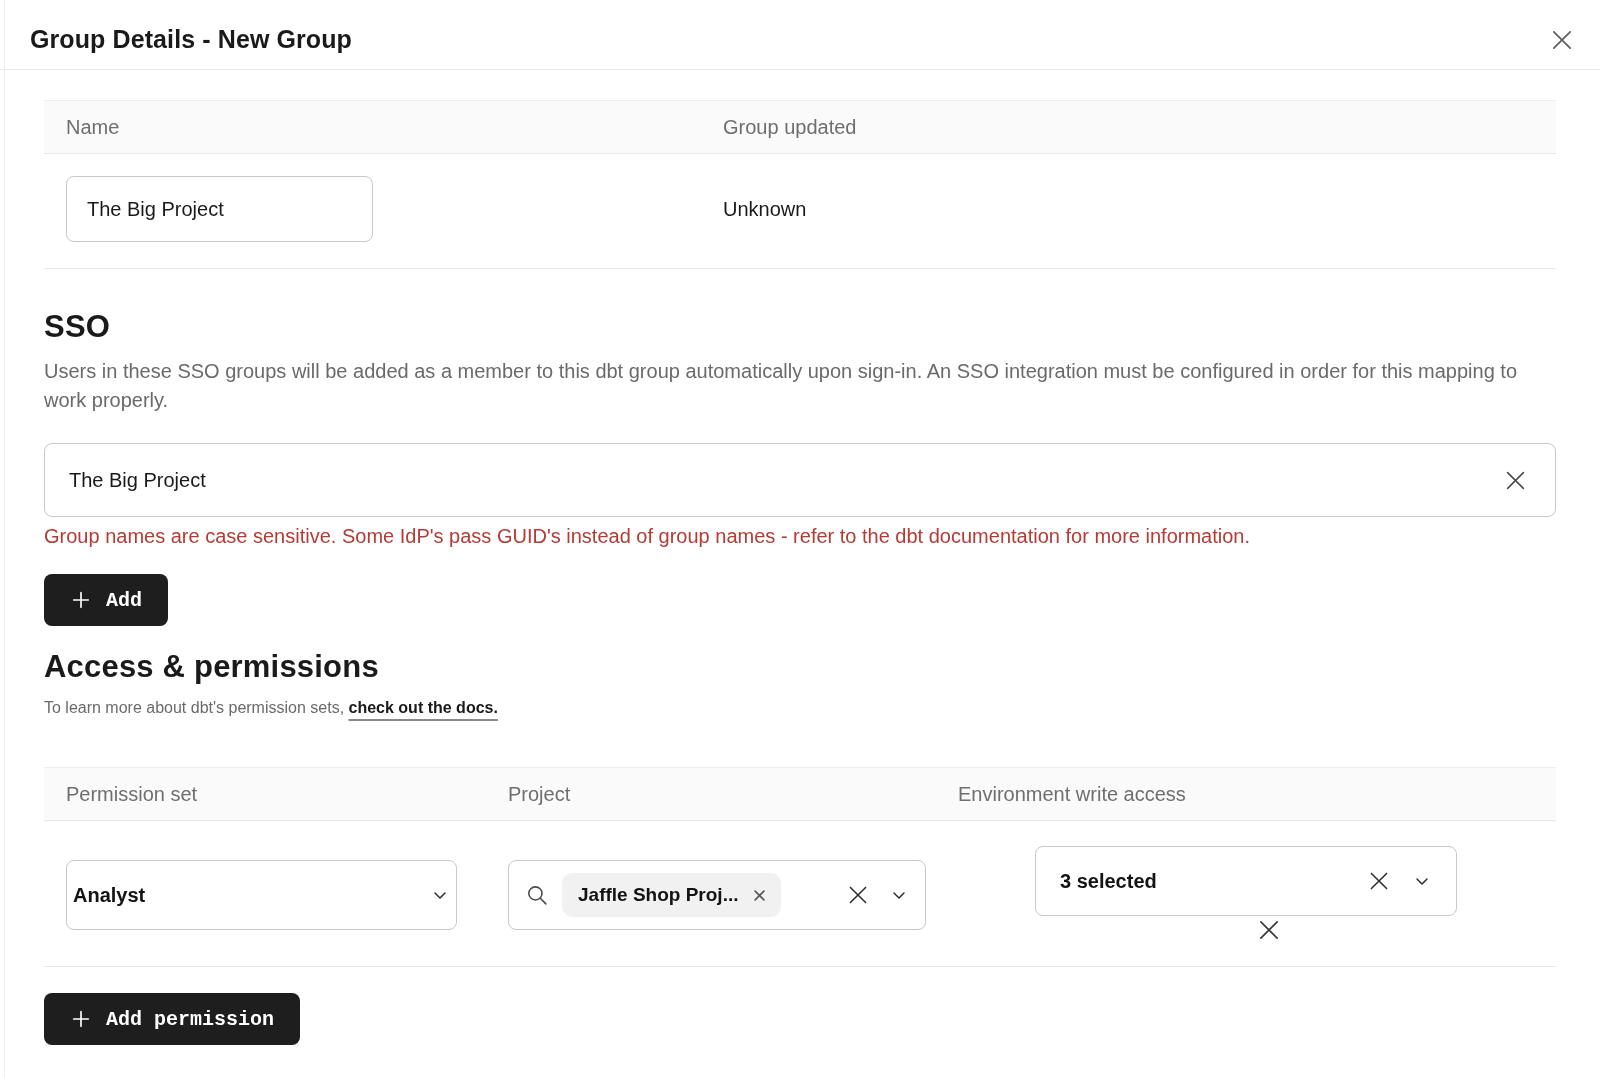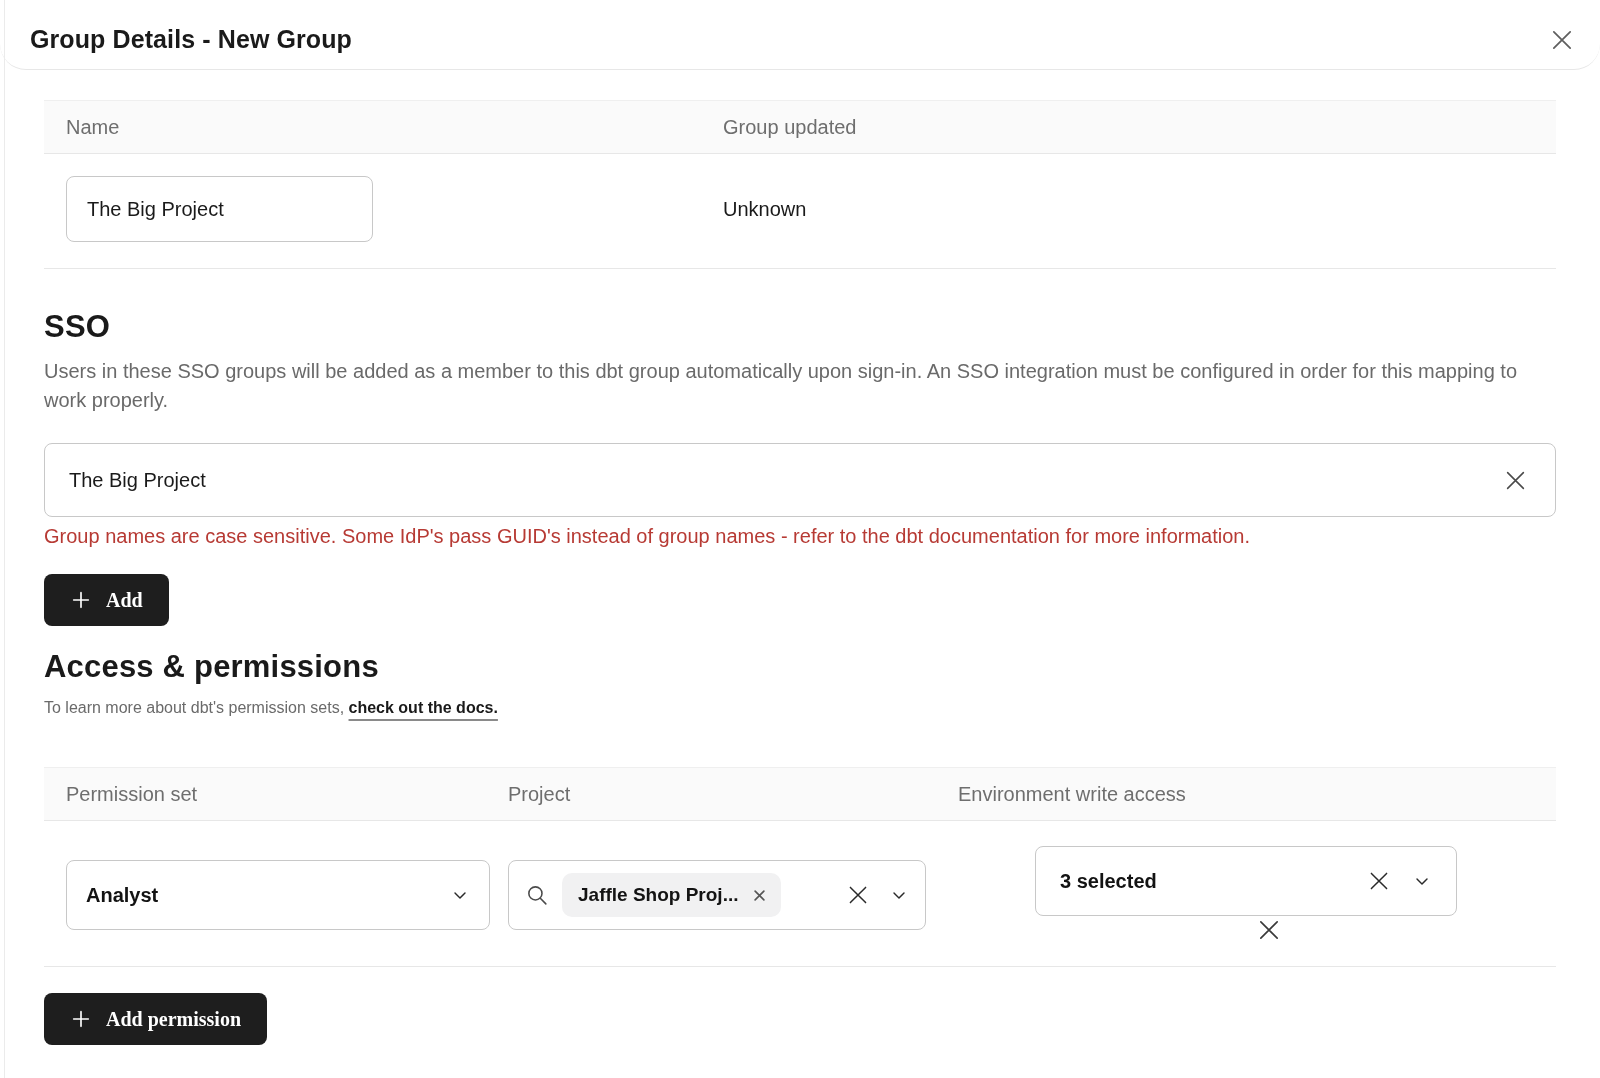--- a/index.html
+++ b/index.html
@@ -16,21 +16,20 @@
   .left-edge {
     position: absolute; left: 4px; top: 0; bottom: 0; width: 1px;
     background: #ebebeb;
   }
 
   
   .modal-header {
     height: 70px; border-bottom: 1px solid #e7e7e7;
     display: flex; align-items: center; justify-content: space-between;
     padding: 10px 24px 0 30px;
-    border-radius: 26px;
   }
   .modal-title { font-size: 25px; font-weight: 700; letter-spacing: .1px; }
   .icon-btn {
     background: none; border: none; padding: 0; cursor: pointer;
     display: inline-flex; align-items: center; justify-content: center;
   }
   svg { display: block; }
 
   
   .content { padding: 0 44px; }
@@ -86,21 +85,21 @@
   }
   .warning-text { margin-top: 8px; font-size: 20px; color: #b73a34; }
 
   
   .dark-btn {
     margin-top: 26px;
     display: inline-flex; align-items: center; gap: 14px;
     background: #1e1e1e; color: #ffffff;
     border: none; border-radius: 8px; cursor: pointer;
     height: 52px; padding: 0 26px;
-    font-family: Liberation Serif, serif;
+    font-family: Liberation Mono, monospace;
     font-size: 20px; font-weight: 700;
   }
   .add-sso { margin-top: 26px; }
 
   .access-heading { margin-top: 23px; }
   .docs-line { margin-top: 14px; font-size: 16px; color: #6a6a6a; }
   .docs-link {
     color: #1a1a1a; font-weight: 700; cursor: pointer;
     text-decoration: underline;
     text-decoration-color: #8a8a8a;
@@ -110,21 +109,21 @@
 
   .perm-table .tbl-head { margin-top: 50px; }
   .perm-row { padding: 25px 22px 22px 22px; }
 
   
   .select {
     height: 70px; border: 1px solid #c8c8c8; border-radius: 8px;
     display: flex; align-items: center; background: #fff; cursor: pointer; justify-content: space-between;
   }
   .select-label { font-size: 20px; font-weight: 700; color: #131313; }
-  .permission-select { width: 424px; padding: 0 19px; }
+  .permission-select { width: 391px; padding: 0 6px; }
   .project-select { width: 418px; padding: 0 16px; gap: 12px; }
   .env-select { width: 422px; justify-content: space-between; padding: 0 24px; }
   .select-right { display: flex; align-items: center; gap: 20px; }
 
   .tag {
     background: #f1f1f2; border-radius: 10px; height: 44px;
     display: inline-flex; align-items: center; gap: 14px;
     padding: 0 14px 0 16px; max-width: 236px;
   }
   .tag-label {

